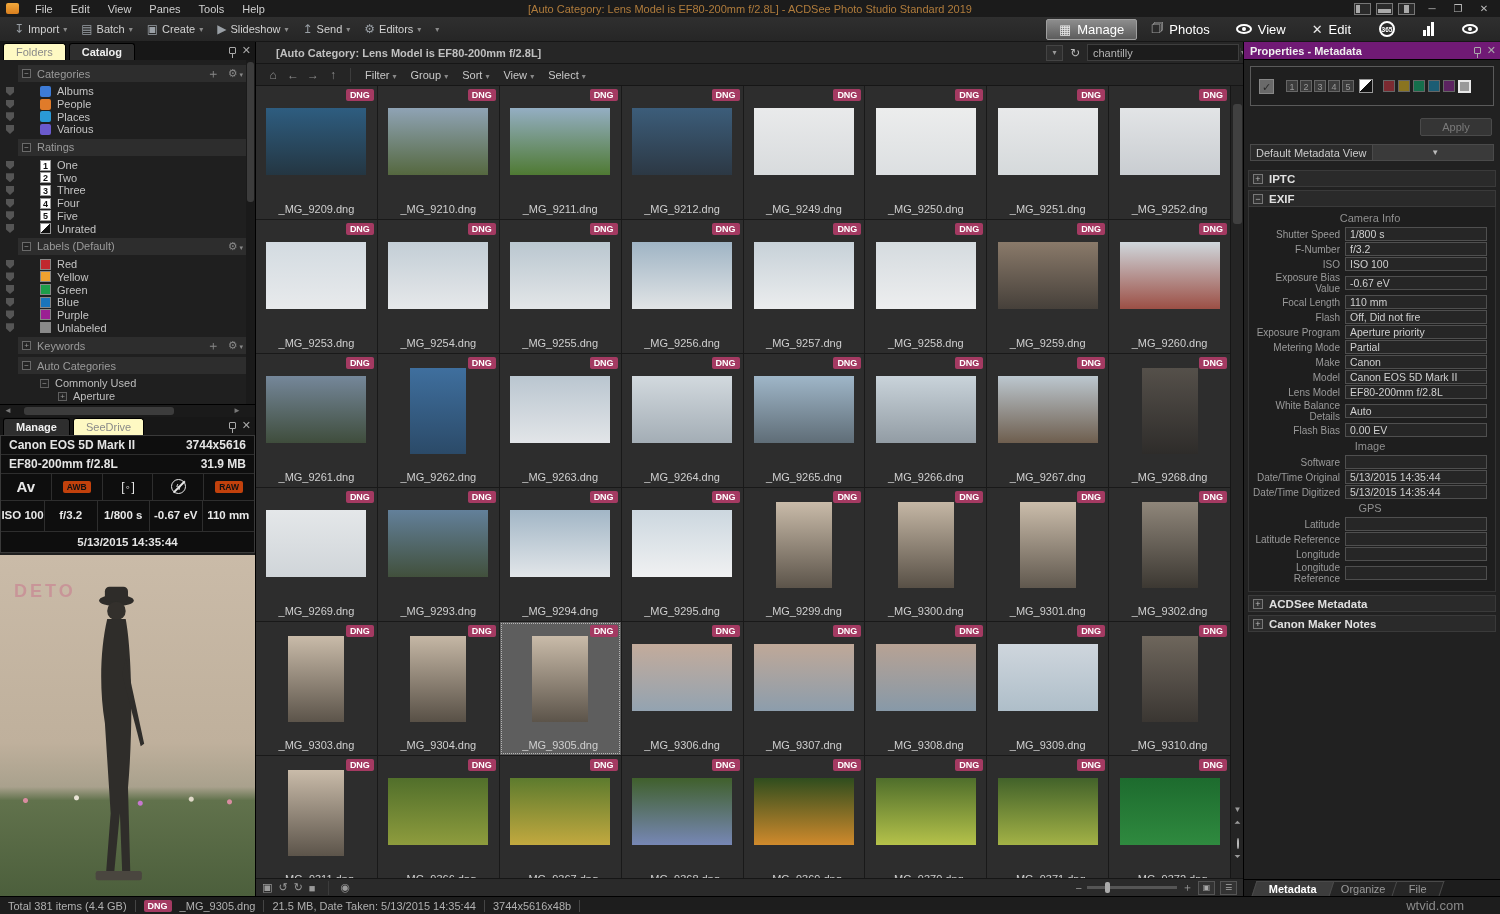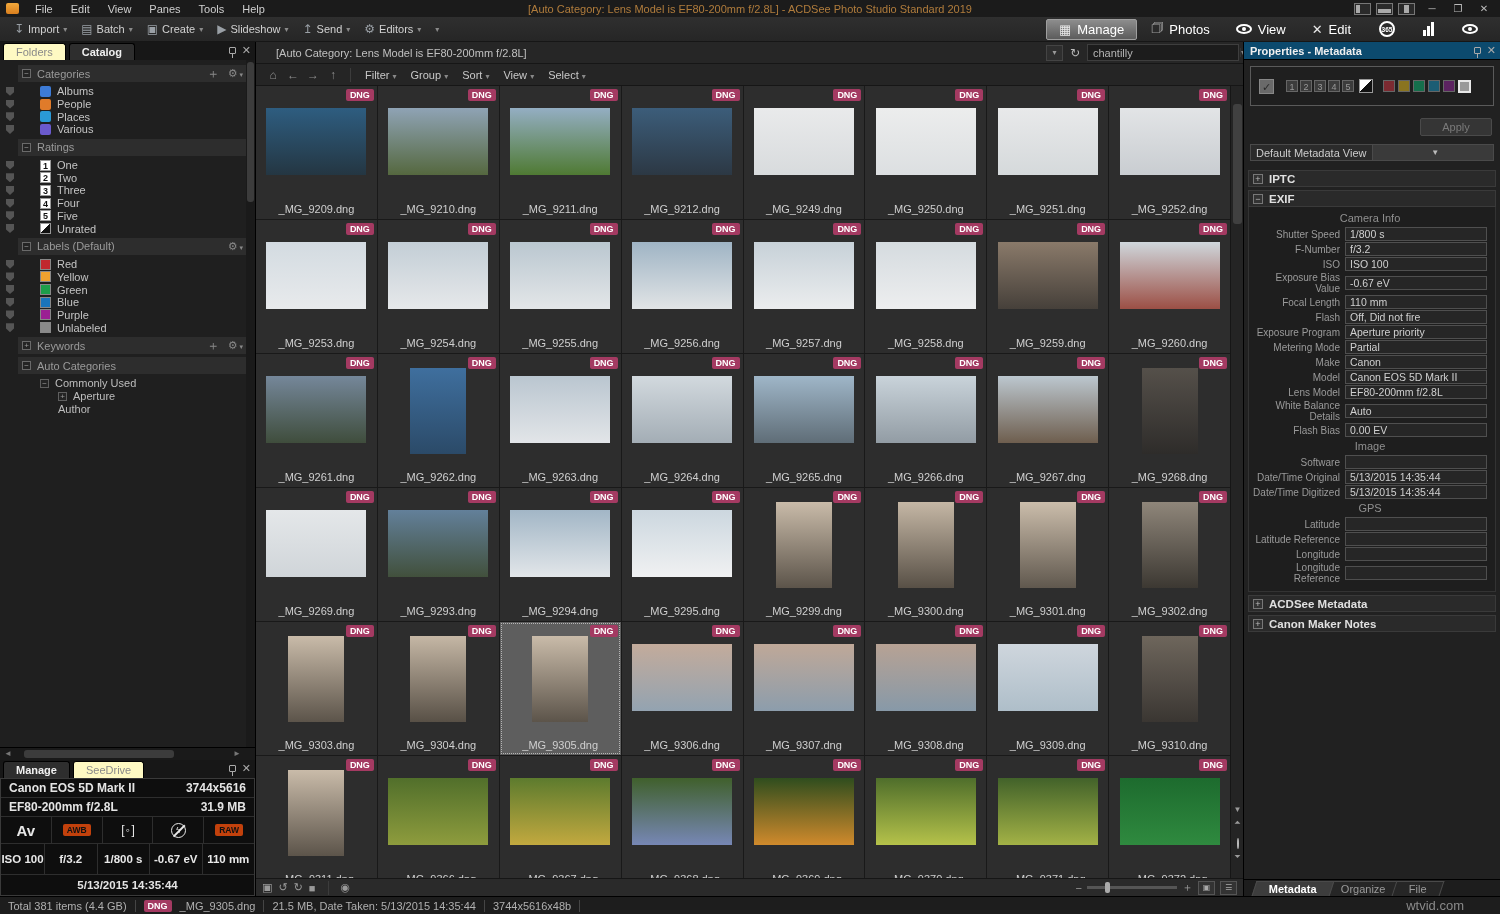--- a/index.html
+++ b/index.html
@@ -95,21 +95,21 @@
     background:radial-gradient(circle at 10% 50%, #d98ca0 2px, transparent 3px),
                radial-gradient(circle at 30% 40%, #e8e3d5 2px, transparent 3px),
                radial-gradient(circle at 55% 60%, #c777d0 2px, transparent 3px),
                radial-gradient(circle at 75% 45%, #e0d8c8 2px, transparent 3px),
                radial-gradient(circle at 90% 55%, #d98ca0 2px, transparent 3px); }
   .deto { position:absolute; left:14px; top:26px; color:#c98f96; font-weight:bold; font-size:18px; letter-spacing:3px; opacity:.85; }
   .statue { position:absolute; left:50%; top:8%; transform:translateX(-58%); height:88%; }
 
   
   .crumbbar { height:22px; background:#262626; border-bottom:1px solid #161616; display:flex; align-items:center; padding:0 4px 0 20px; flex:none; }
-  .crumb { color:#c0c0c0; }
+  .crumb { color:#c0c0c0;font-weight:bold; }
   .crumb-right { margin-left:auto; display:flex; align-items:center; gap:3px; }
   .sq-btn { width:17px; height:16px; background:#2e2e2e; border:1px solid #444; color:#999; font-size:8px; display:flex; align-items:center; justify-content:center; }
   .refresh { width:18px; height:16px; color:#bbb; font-size:12px; display:flex; align-items:center; justify-content:center; }
   .searchbox { width:152px; height:17px; background:#1c1c1c; border:1px solid #3e3e3e; color:#b5b5b5; display:flex; align-items:center; }
   .searchbox input { flex:1; background:transparent; border:none; color:#b5b5b5; font-family:inherit; font-size:11px; padding:0 5px; outline:none; }
   .searchbox .dd { width:15px; text-align:center; color:#888; font-size:8px; border-left:1px solid #333; }
   .navbar { height:22px; background:#252525; border-bottom:1px solid #161616; display:flex; align-items:center; padding-left:8px; gap:2px; flex:none; }
   .nav-ic { color:#8f8f8f; font-size:12px; width:18px; text-align:center; }
   .nav-sep { width:1px; height:14px; background:#3c3c3c; margin:0 6px; }
   .nav-menu { color:#c8c8c8; padding:2px 6px; }
@@ -131,21 +131,21 @@
   .vscroll .circle { width:9px; height:13px; border:1px solid #bbb; border-radius:50%; margin:0 auto; }
 
   .bottombar { height:18px; background:#2a2a2a; border-top:1px solid #161616; display:flex; align-items:center; padding:0 6px; gap:6px; flex:none; }
   .bb-ic { color:#9a9a9a; font-size:11px; }
   .bb-right { margin-left:auto; display:flex; align-items:center; gap:5px; }
   .slider { width:90px; height:3px; background:#555; position:relative; }
   .slider i { position:absolute; left:18px; top:-4px; width:5px; height:11px; background:#aaa; border-radius:2px; }
   .view-btn { width:17px; height:14px; border:1px solid #555; background:#333; color:#aaa; font-size:8px; display:flex; align-items:center; justify-content:center; }
 
   
-  .prop-head { height:18px; background:#0c4a6e; display:flex; align-items:center; padding:0 6px; flex:none; position:relative; border-bottom:1px solid #000; }
+  .prop-head { height:18px; background:#701a75; display:flex; align-items:center; padding:0 6px; flex:none; position:relative; border-bottom:1px solid #000; }
   .prop-head b { color:#f0f0f0; }
   .rate-widget { margin:6px 6px 4px; border:1px solid #5a5a5a; background:#1f1f1f; height:40px; display:flex; align-items:center; gap:4px; padding:0 8px; }
   .chk { width:15px; height:15px; background:#6a6a6a; border:1px solid #888; color:#2a2a2a; font-size:11px; text-align:center; line-height:14px; margin-right:8px; }
   .rnum { width:12px; height:12px; background:#3c3c3c; border:1px solid #666; color:#999; font-size:9px; text-align:center; line-height:12px; }
   .runr { width:14px; height:14px; background:linear-gradient(135deg,#fff 46%,#111 46%); border:1px solid #999; margin:0 6px 0 1px; }
   .cbox { width:12px; height:12px; border:1px solid #666; }
   .cbox.sel2 { border:2px solid #e8e8e8; width:13px; height:13px; }
   .applyrow { display:flex; justify-content:flex-end; padding:8px 8px 6px; }
   .applybtn { width:72px; height:18px; background:#353535; border:1px solid #4a4a4a; color:#7a7a7a; text-align:center; line-height:17px; border-radius:2px; }
   .viewsel { margin:2px 6px 6px; height:17px; background:#2b2b2b; border:1px solid #4a4a4a; display:flex; align-items:center; }
@@ -456,20 +456,32 @@
           </div>
         <div class="pi-vals" id="pi-vals">
             <span class="pi-cell" style="max-width:44px;white-space:normal;">ISO 100</span>
             <span class="pi-cell" style="">f/3.2</span>
             <span class="pi-cell" style="">1/800 s</span>
             <span class="pi-cell" style="">-0.67 eV</span>
             <span class="pi-cell" style="">110 mm</span>
           </div>
         <div class="pi-date">5/13/2015 14:35:44</div>
       </div>
+      <div class="preview-photo">
+        <span class="deto">DETO</span>
+        <svg class="statue" viewBox="0 0 100 260">
+          <ellipse cx="48" cy="16" rx="15" ry="5" fill="#2e2c29"></ellipse>
+          <rect x="38" y="4" width="20" height="13" rx="4" fill="#2e2c29"></rect>
+          <circle cx="48" cy="25" r="8" fill="#33302c"></circle>
+          <path d="M40,32 C34,58 33,92 38,122 L43,200 L39,252 L46,252 L51,200 L53,252 L60,252 L58,178 C63,120 61,58 56,32 Z" fill="#2f2d2a"></path>
+          <path d="M56,66 L72,140 L69,142 L53,80 Z" fill="#2f2d2a"></path>
+          <rect x="30" y="250" width="40" height="8" rx="2" fill="#4a463f"></rect>
+        </svg>
+        <div class="flowers"></div>
+      </div>
     </div>
 
     <div class="center">
       <div class="crumbbar">
         <span class="crumb">[Auto Category: Lens Model is EF80-200mm f/2.8L]</span>
         <span class="crumb-right">
           <span class="sq-btn">▾</span>
           <span class="refresh">↻</span>
           <span class="searchbox">
             <input value="chantilly" style="">

